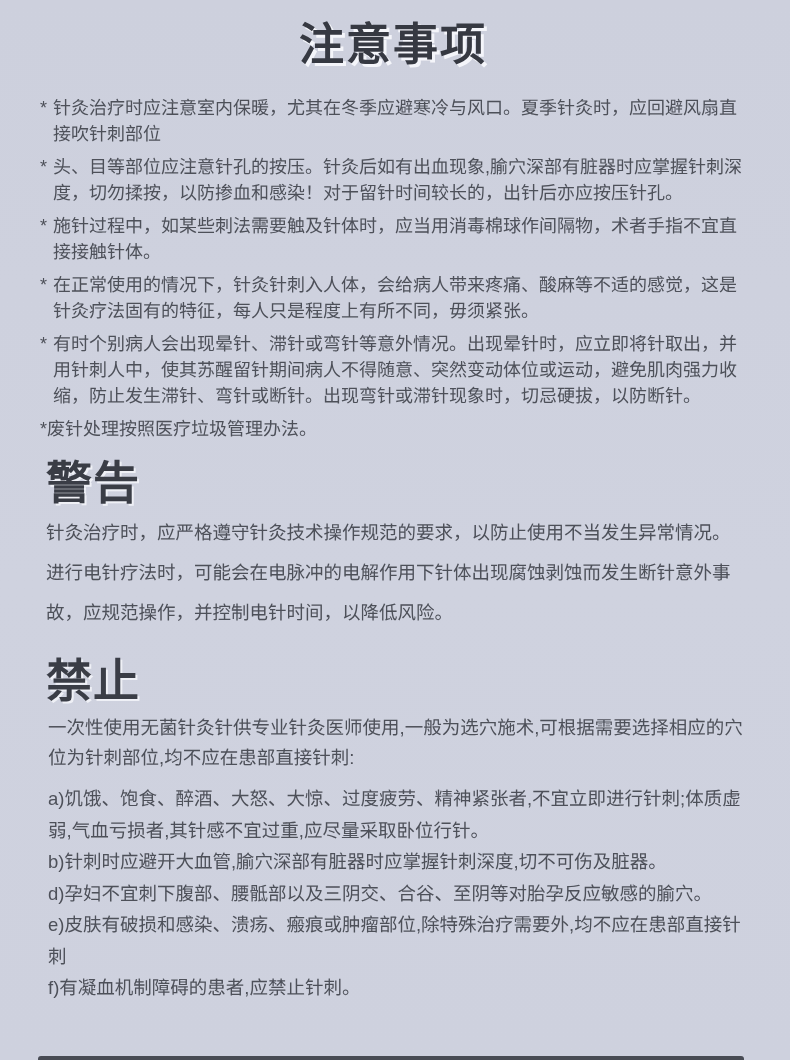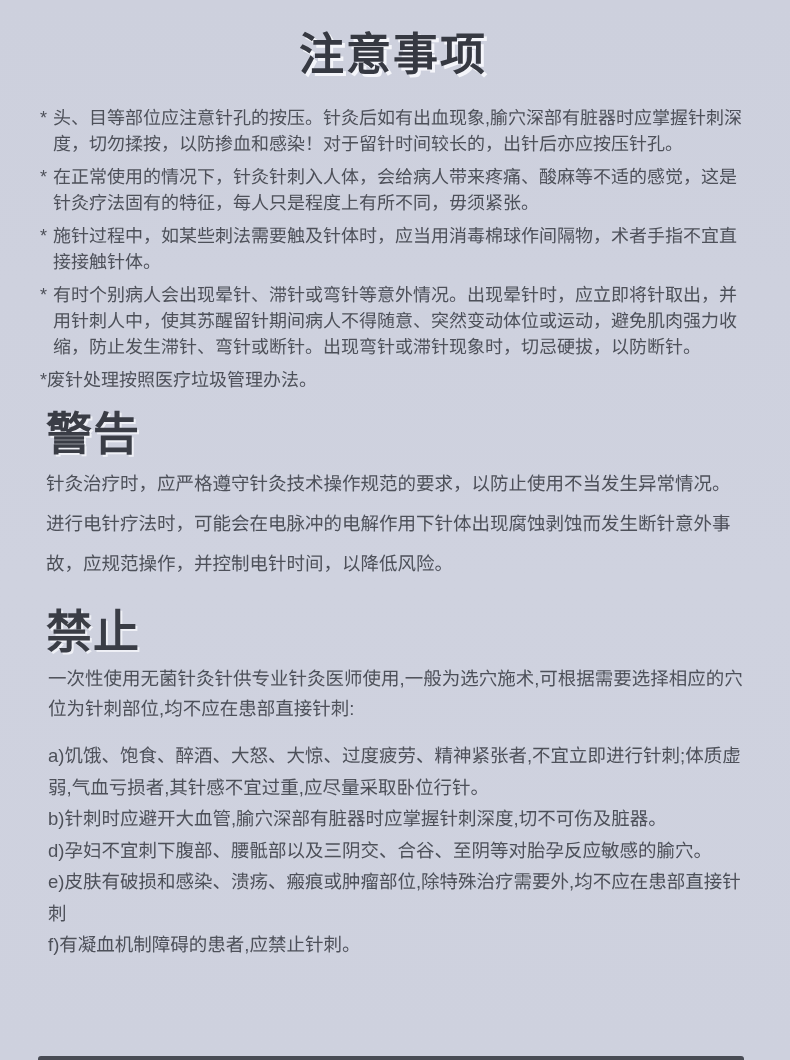--- a/index.html
+++ b/index.html
@@ -16,21 +16,21 @@
     overflow: hidden;
     position: relative;
   }
   .page {
     box-sizing: border-box;
     height: 100%;
     padding: 14px 44px 0 40px;
     position: relative;
   }
   .doc-title {
-    margin: 14px;
+    margin: 4px;
     text-align: center;
     font-size: 45px;
     line-height: 54px;
     font-weight: 800;
     letter-spacing: 2px;
     color: #363942;
     text-shadow: 3px 3px 0 rgba(246,247,251,0.95);
   }
   .notes {
     margin-top: 23px;
@@ -75,21 +75,21 @@
   }
   .prohibit-intro {
     margin: 10px 0 0;
     padding-left: 8px;
     font-size: 18.5px;
     line-height: 30px;
     font-weight: 500;
   }
   .prohibit-list {
     list-style: none;
-    margin: 16px 0 0;
+    margin: 10px 0 0;
     padding: 0 0 0 8px;
   }
   .prohibit-item {
     font-size: 18.5px;
     line-height: 31.5px;
     font-weight: 500;
   }
   .prohibit-item:last-child {
     padding-left: 12px;
     text-indent: -12px;
@@ -106,27 +106,30 @@
 </style>
 </head>
 <body>
 
 <div class="page">
 
   <h1 class="doc-title">注意事项</h1>
 
   <div class="notes">
     <div class="note-item">
+      <span class="marker">*</span><span>针灸治疗时应注意室内保暖，尤其在冬季应避寒冷与风口。夏季针灸时，应回避风扇直接吹针刺部位</span>
+    </div>
+    <div class="note-item">
       <span class="marker">*</span><span>头、目等部位应注意针孔的按压。针灸后如有出血现象,腧穴深部有脏器时应掌握针刺深度，切勿揉按，以防掺血和感染！对于留针时间较长的，出针后亦应按压针孔。</span>
     </div>
     <div class="note-item">
-      <span class="marker">*</span><span>在正常使用的情况下，针灸针刺入人体，会给病人带来疼痛、酸麻等不适的感觉，这是针灸疗法固有的特征，每人只是程度上有所不同，毋须紧张。</span>
+      <span class="marker">*</span><span>施针过程中，如某些刺法需要触及针体时，应当用消毒棉球作间隔物，术者手指不宜直接接触针体。</span>
     </div>
     <div class="note-item">
-      <span class="marker">*</span><span>施针过程中，如某些刺法需要触及针体时，应当用消毒棉球作间隔物，术者手指不宜直接接触针体。</span>
+      <span class="marker">*</span><span>在正常使用的情况下，针灸针刺入人体，会给病人带来疼痛、酸麻等不适的感觉，这是针灸疗法固有的特征，每人只是程度上有所不同，毋须紧张。</span>
     </div>
     <div class="note-item">
       <span class="marker">*</span><span>有时个别病人会出现晕针、滞针或弯针等意外情况。出现晕针时，应立即将针取出，并用针刺人中，使其苏醒留针期间病人不得随意、突然变动体位或运动，避免肌肉强力收缩，防止发生滞针、弯针或断针。出现弯针或滞针现象时，切忌硬拔，以防断针。</span>
     </div>
     <div class="note-item tight">
       <span class="marker">*</span><span>废针处理按照医疗垃圾管理办法。</span>
     </div>
   </div>
 
   <div class="warning-section">

